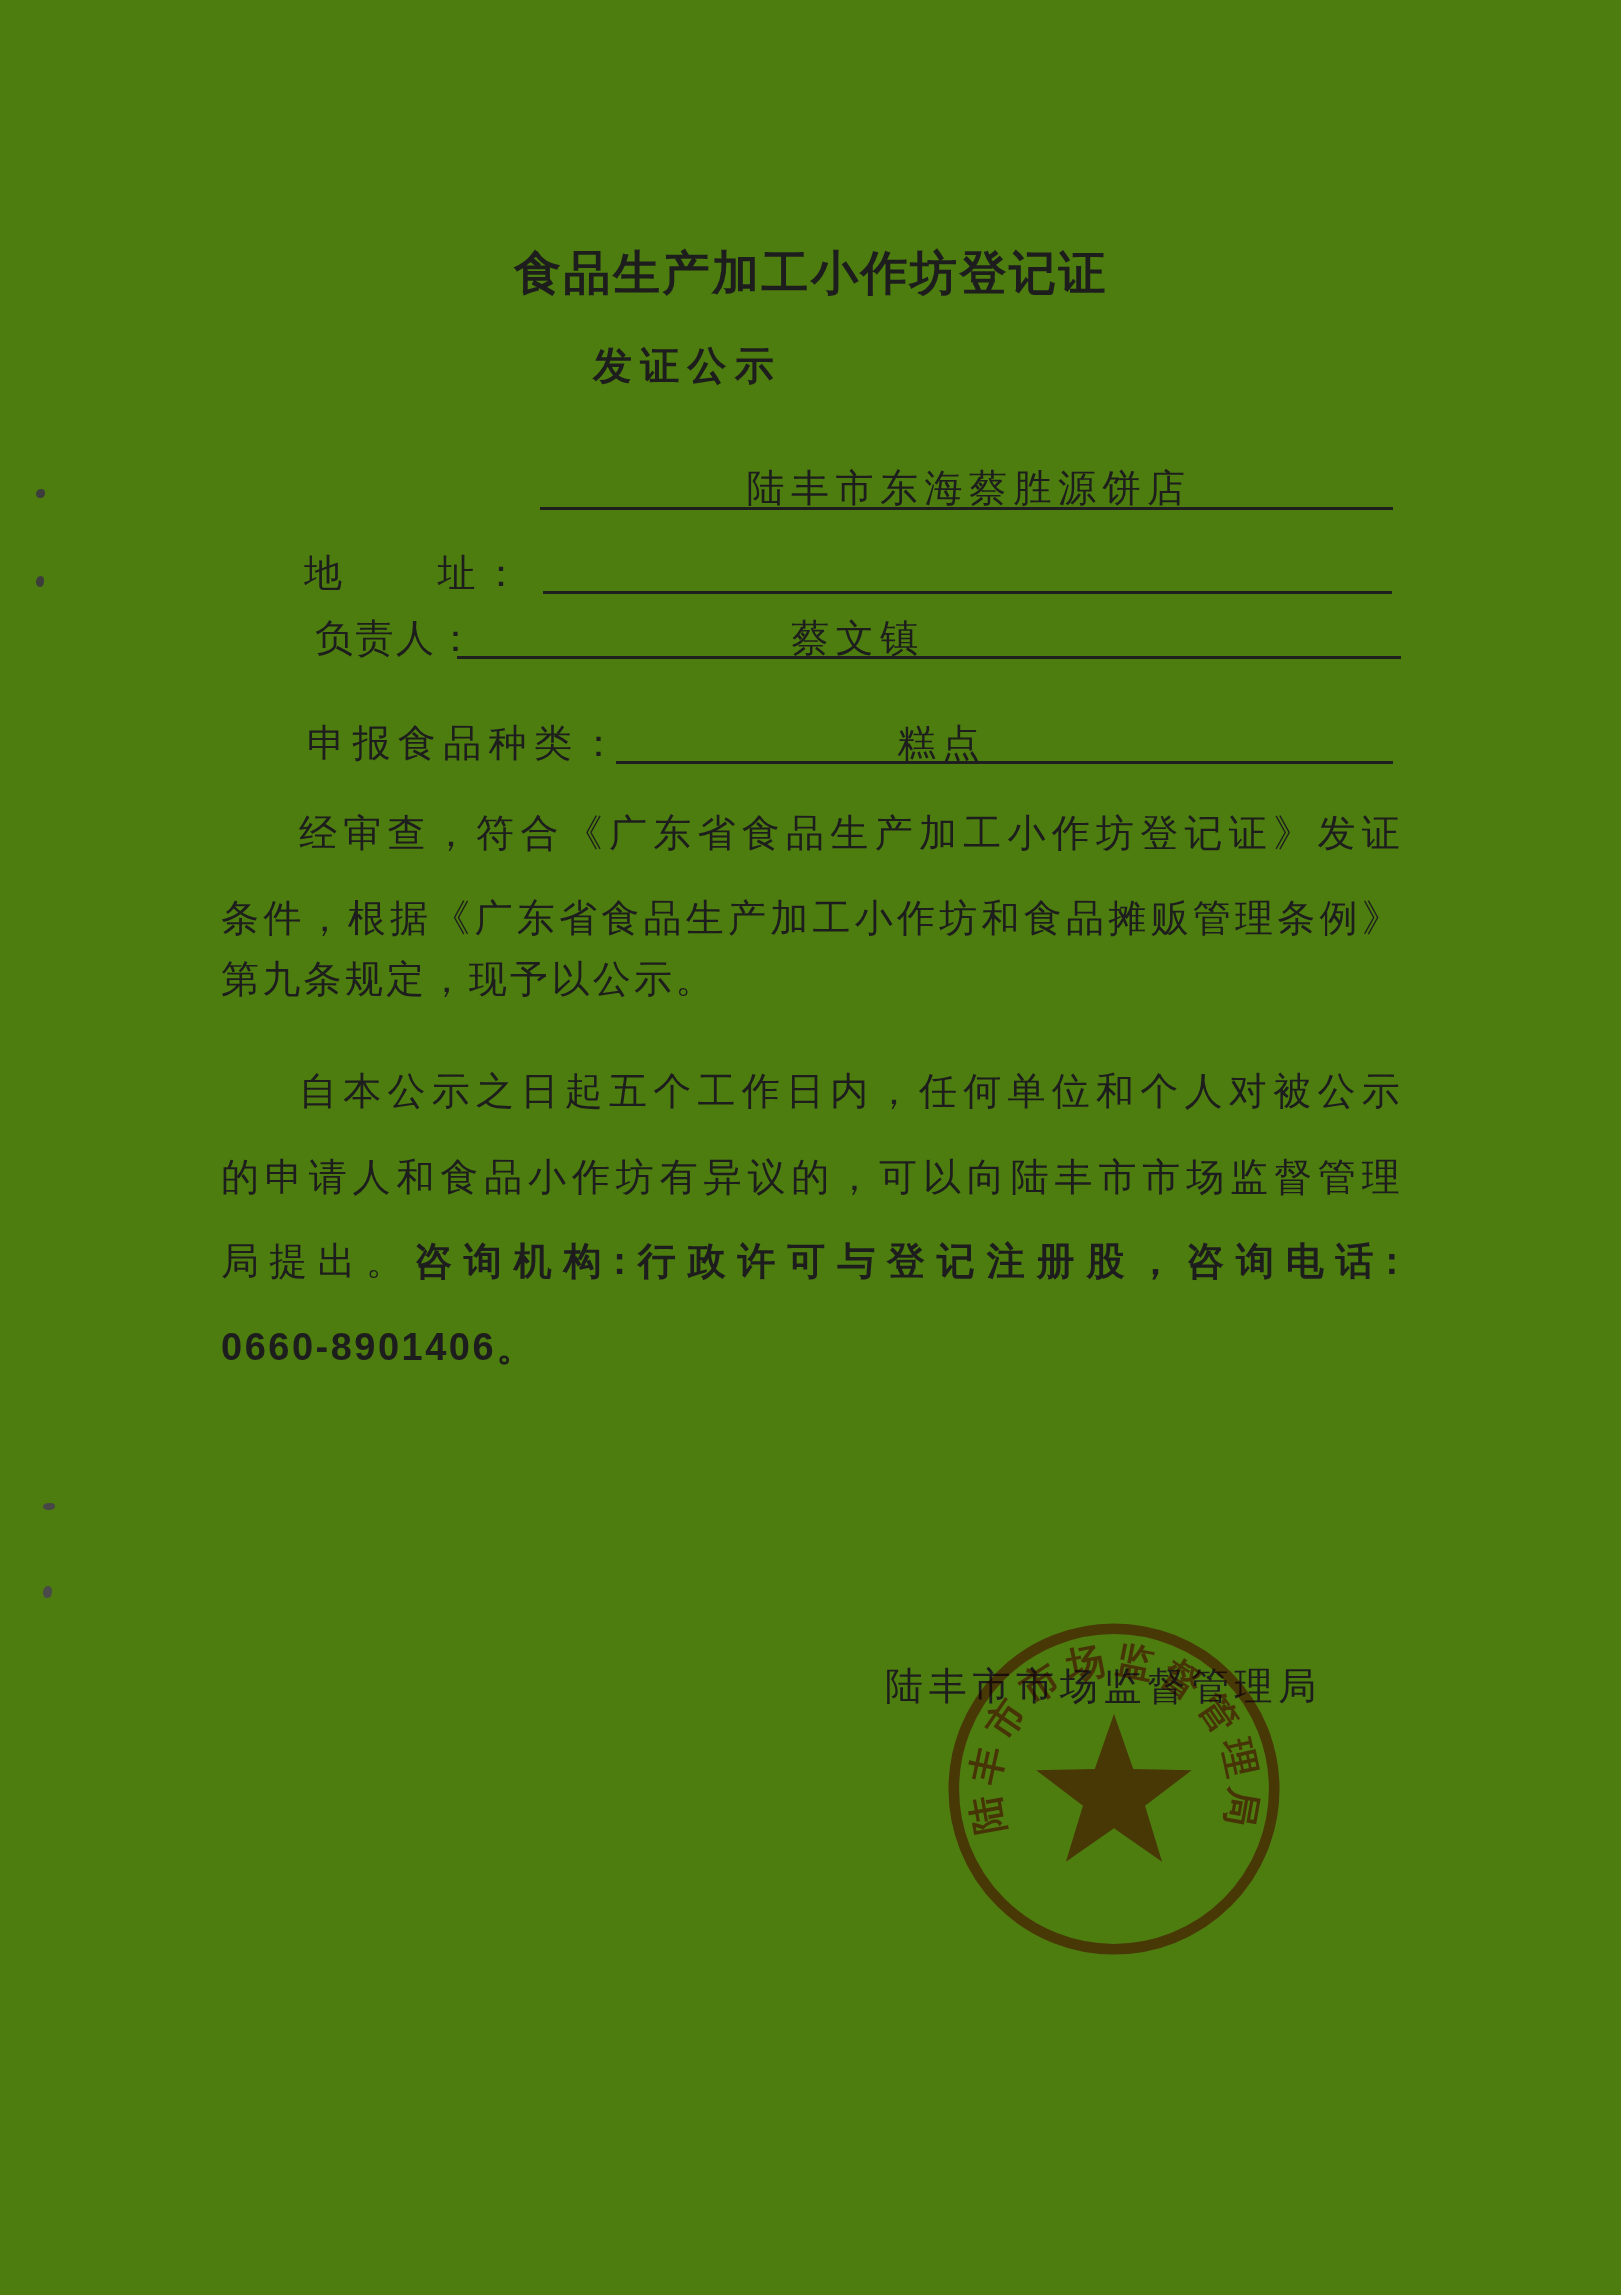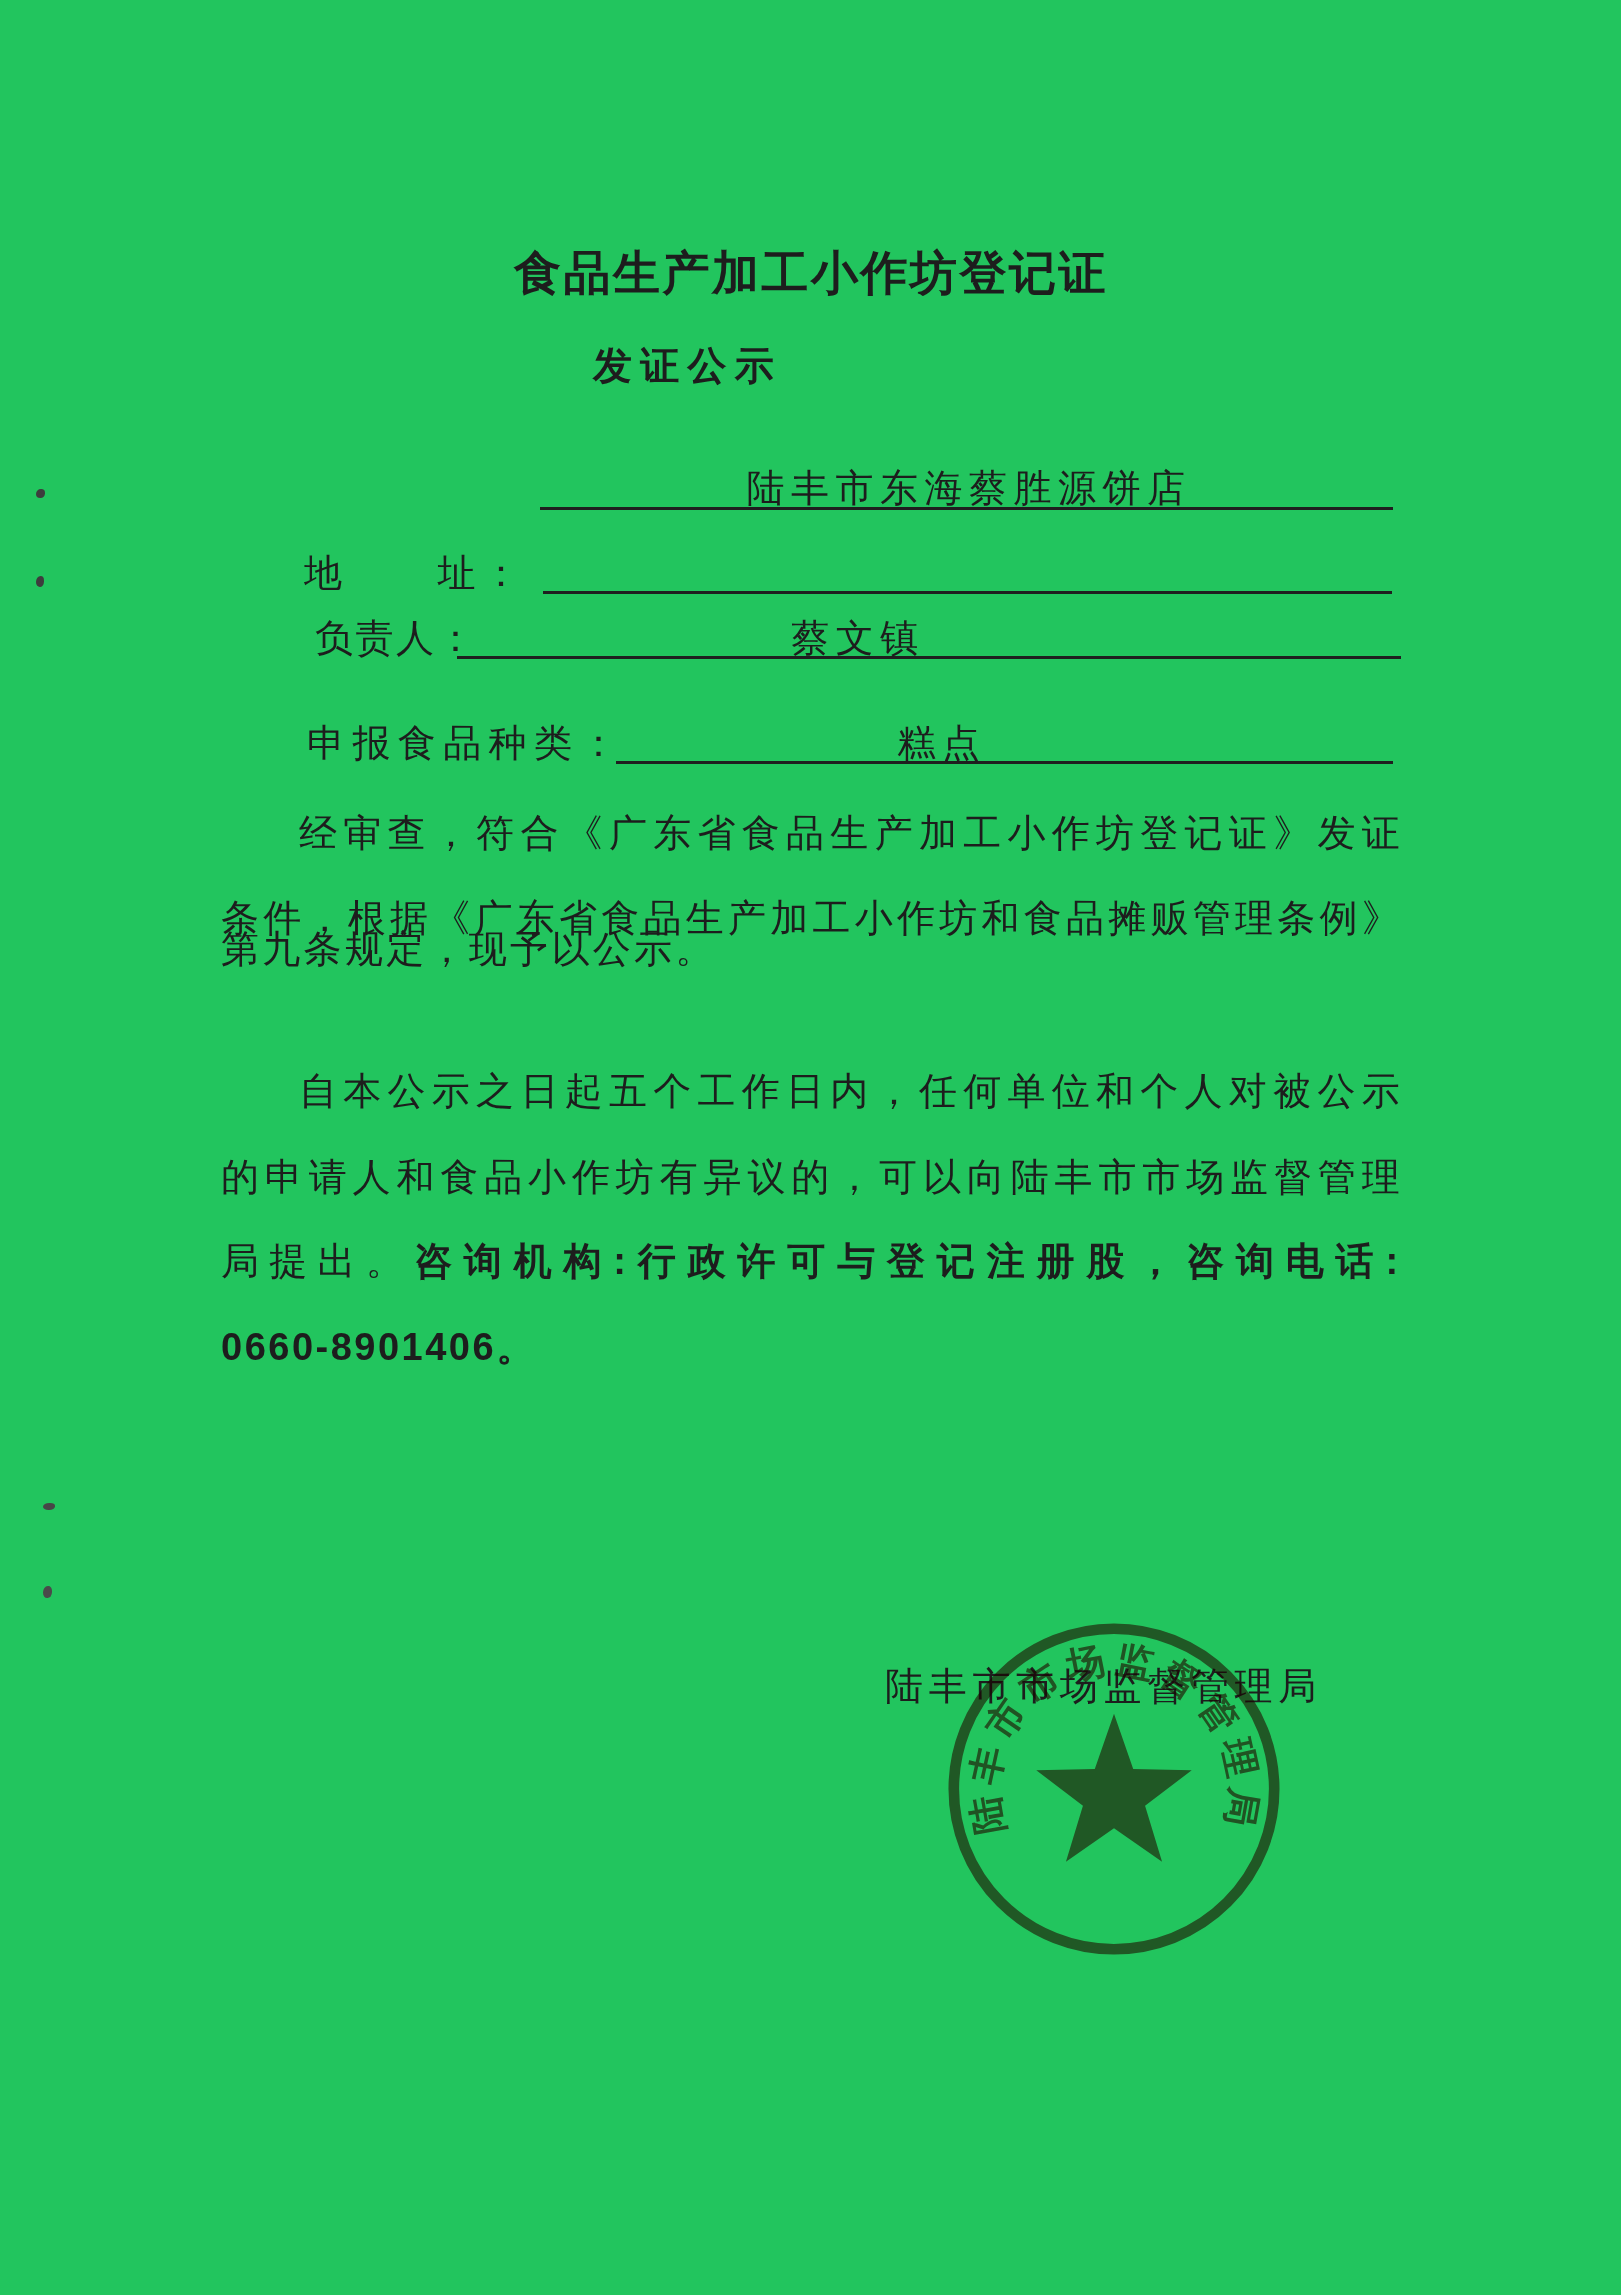--- a/index.html
+++ b/index.html
@@ -1,17 +1,17 @@
 <!DOCTYPE html>
 <html style="font-size:13px"><head>
 <meta charset="utf-8">
 <style>
   html,body{margin:0;padding:0;background:#9a9a9a;}
   .page{
-    position:relative;width:1622px;height:2295px;background:#22c55e;
+    position:relative;width:1622px;height:2295px;background:#4d7c0f;
     font-family:"Liberation Serif","DejaVu Serif",serif;color:#1d1d1d;
     overflow:hidden;margin:0 auto;
   }
   .hei{font-family:"Liberation Sans","DejaVu Sans",sans-serif;font-weight:700;}
   .doc-title{
     position:absolute;left:0;top:225px;width:1622px;height:95px;line-height:95px;
     text-align:center;font-size:47px;letter-spacing:2.5px;
   }
   .doc-subtitle{
     position:absolute;left:0;top:320px;width:1375px;height:92px;line-height:92px;
@@ -59,21 +59,21 @@
 
   <div class="frow" style="top:701px;">
     <span class="flabel" style="left:307px;letter-spacing:7.4px;">申报食品种类：</span>
     <span class="uline" style="left:616px;width:777px;top:60px;"></span>
     <span class="fvalue" style="left:942px;">糕点</span>
   </div>
 
   <div>
     <div class="pline pjust pindent" style="top:791px;">经审查，符合《广东省食品生产加工小作坊登记证》发证</div>
     <div class="pline pjust" style="top:876px;">条件，根据《广东省食品生产加工小作坊和食品摊贩管理条例》</div>
-    <div class="pline" style="top:907px;">第九条规定，现予以公示。</div>
+    <div class="pline" style="top:937px;">第九条规定，现予以公示。</div>
   </div>
 
   <div>
     <div class="pline pjust pindent" style="top:1049px;">自本公示之日起五个工作日内，任何单位和个人对被公示</div>
     <div class="pline pjust" style="top:1135px;">的申请人和食品小作坊有异议的，可以向陆丰市市场监督管理</div>
     <div class="pline pjust" style="top:1219px;"><span>局提出。</span><span class="boldseg">咨询机构:行政许可与登记注册股，咨询电话:</span></div>
     <div class="pline boldseg" style="top:1305px;letter-spacing:2.5px;">0660-8901406。</div>
   </div>
 
   <div class="sig-org">陆丰市市场监督管理局</div>

